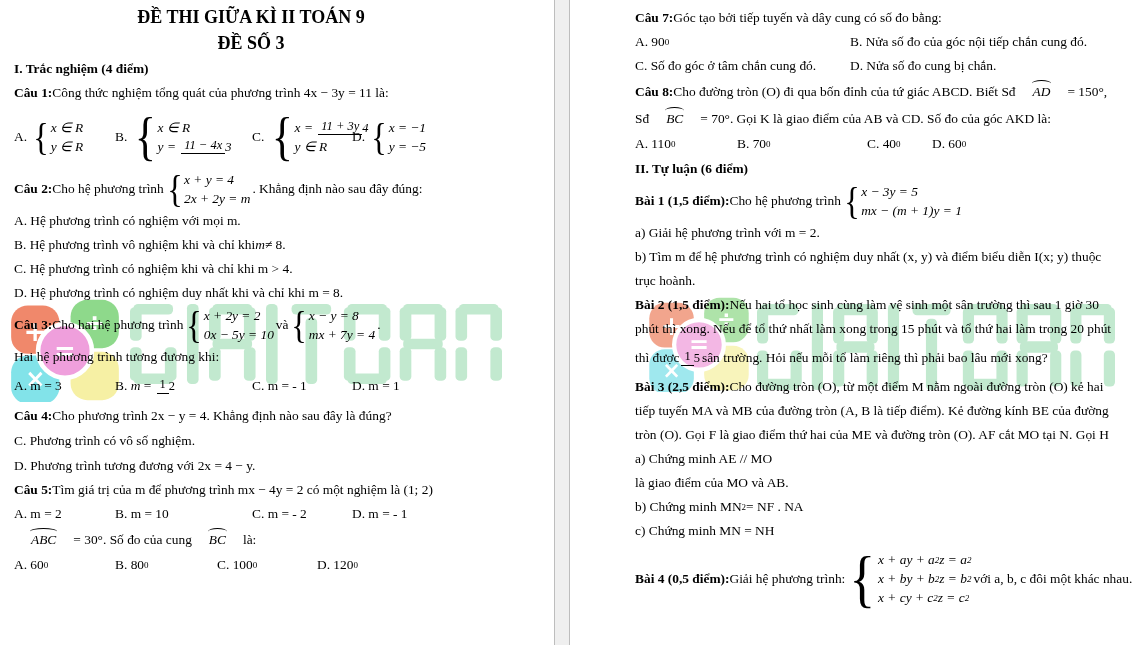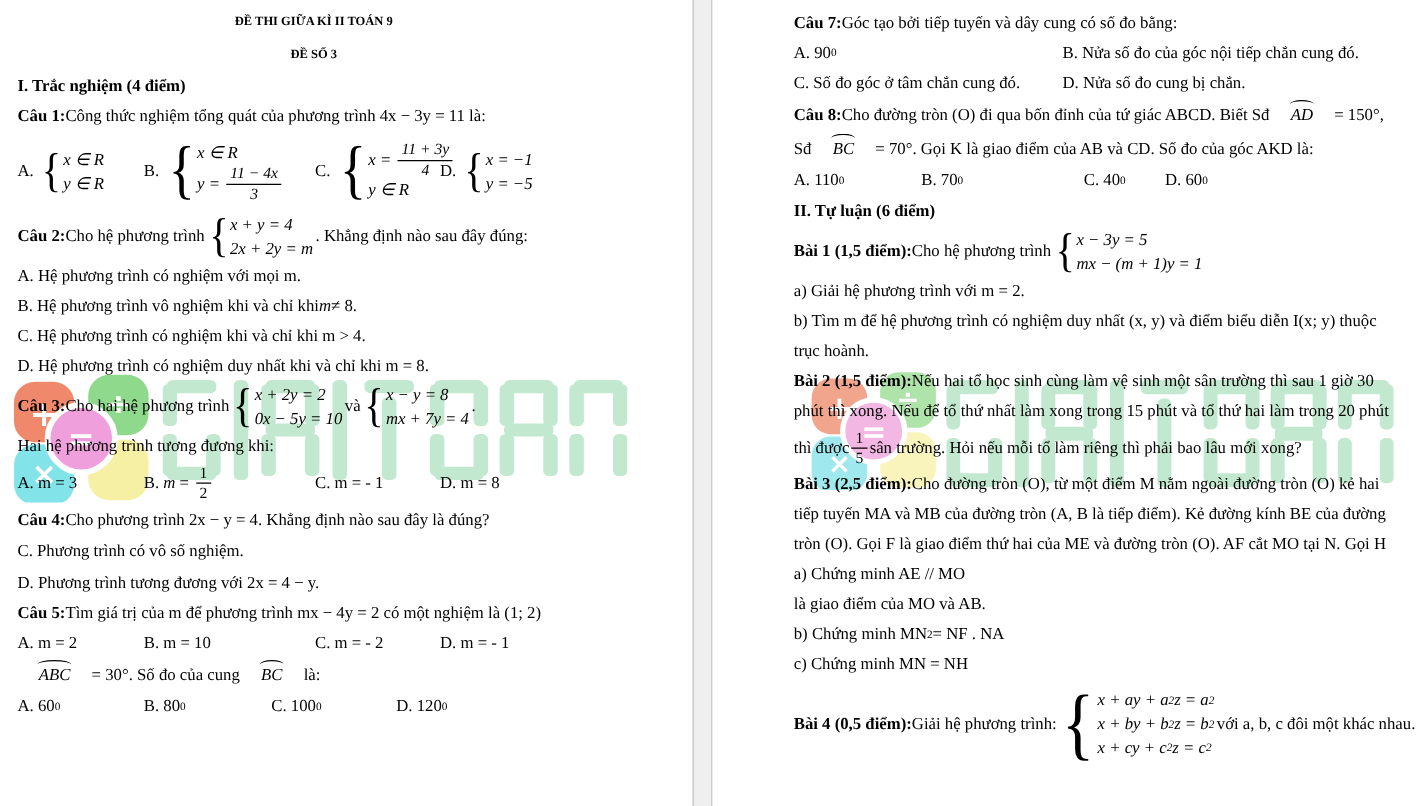--- a/index.html
+++ b/index.html
@@ -8,33 +8,33 @@
   .page{position:relative;height:645px;background:#fff;overflow:hidden;}
   .page-left{width:554px;border-right:1px solid #bdbdbd;}
   .gutter{width:14px;background:#efefef;border-right:1px solid #bdbdbd;}
   .page-right{flex:1;}
   .wm{position:absolute;inset:0;z-index:0;pointer-events:none;}
   .wm svg{position:absolute;}
   .content{position:relative;z-index:1;}
   .page-left .content{padding:4px 6px 0 14px;}
   .page-right .content{padding:6px 0 0 65px;font-size:13.2px;}
   .blk{display:flex;align-items:center;min-height:24px;font-size:13.4px;white-space:nowrap;}
-  .tline{min-height:26px;font-size:10px;justify-content:center;padding-right:60px;}
+  .tline{min-height:26px;font-size:18px;justify-content:center;padding-right:60px;}
   .hline{min-height:25px;}
   .h25{min-height:25px}.h27{min-height:27px}.h34{min-height:34px}
   .h40{min-height:40px}
   .h64{min-height:64px}.h72{min-height:72px}
   .it{font-style:italic;}
   sup{font-size:9px;line-height:0;}
   .sys{display:inline-flex;align-items:center;margin:0 2px;}
   .brace{font-weight:400;line-height:.85;transform:scaleX(.85);font-size:38px;}
   .b52{font-size:52px;} .b62{font-size:64px;}
   .rows{display:inline-flex;flex-direction:column;row-gap:1px;}
   .row{font-style:italic;line-height:18px;display:flex;align-items:center;white-space:pre;}
-  .frac{display:inline-flex;flex-direction:column;align-items:center;line-height:1;
+  .frac{display:inline-flex;flex-direction:row;align-items:center;line-height:1;
         margin:0 2px;font-size:12.5px;}
   .frac .fn{border-bottom:1px solid #000;padding:0 3px 2px;}
   .frac .fd{padding-top:1px;}
   .arc{font-style:italic;position:relative;margin:0 17px;}
   .arc::before{content:"";position:absolute;left:-1px;right:-1px;top:-4px;height:6px;
         border-top:1px solid #000;border-radius:100% 100% 0 0;}
   .opts>div{flex-shrink:0;display:flex;align-items:center;white-space:pre;}
   .cols4>div:nth-child(1){width:101px}.cols4>div:nth-child(2){width:137px}
   .cols4>div:nth-child(3){width:100px}
   .cols4c>div:nth-child(1){width:101px}.cols4c>div:nth-child(2){width:102px}
@@ -150,21 +150,21 @@
             <span class="rows">
               <span class="row">x − y = 8</span>
               <span class="row">mx + 7y = 4</span>
             </span>
           </span> .</div>
         <div class="blk">Hai hệ phương trình tương đương khi:</div>
         <div class="blk opts cols4 h34">
           <div>A. m = 3</div>
           <div>B. <span class="it">m</span> = <span class="frac"><span class="fn">1</span><span class="fd">2</span></span></div>
           <div>C. m = - 1</div>
-          <div>D. m = 8</div>
+          <div>D. m = 1</div>
         </div>
         <div class="blk h25"><b>Câu 4:</b> Cho phương trình 2x − y = 4. Khẳng định nào sau đây là đúng?</div>
         <div class="blk h25">C. Phương trình có vô số nghiệm.</div>
         <div class="blk h25">D. Phương trình tương đương với 2x = 4 − y.</div>
         <div class="blk"><b>Câu 5:</b> Tìm giá trị của m để phương trình mx − 4y = 2 có một nghiệm là (1; 2)</div>
         <div class="blk opts cols4">
           <div>A. m = 2</div>
           <div>B. m = 10</div>
           <div>C. m = - 2</div>
           <div>D. m = - 1</div>

